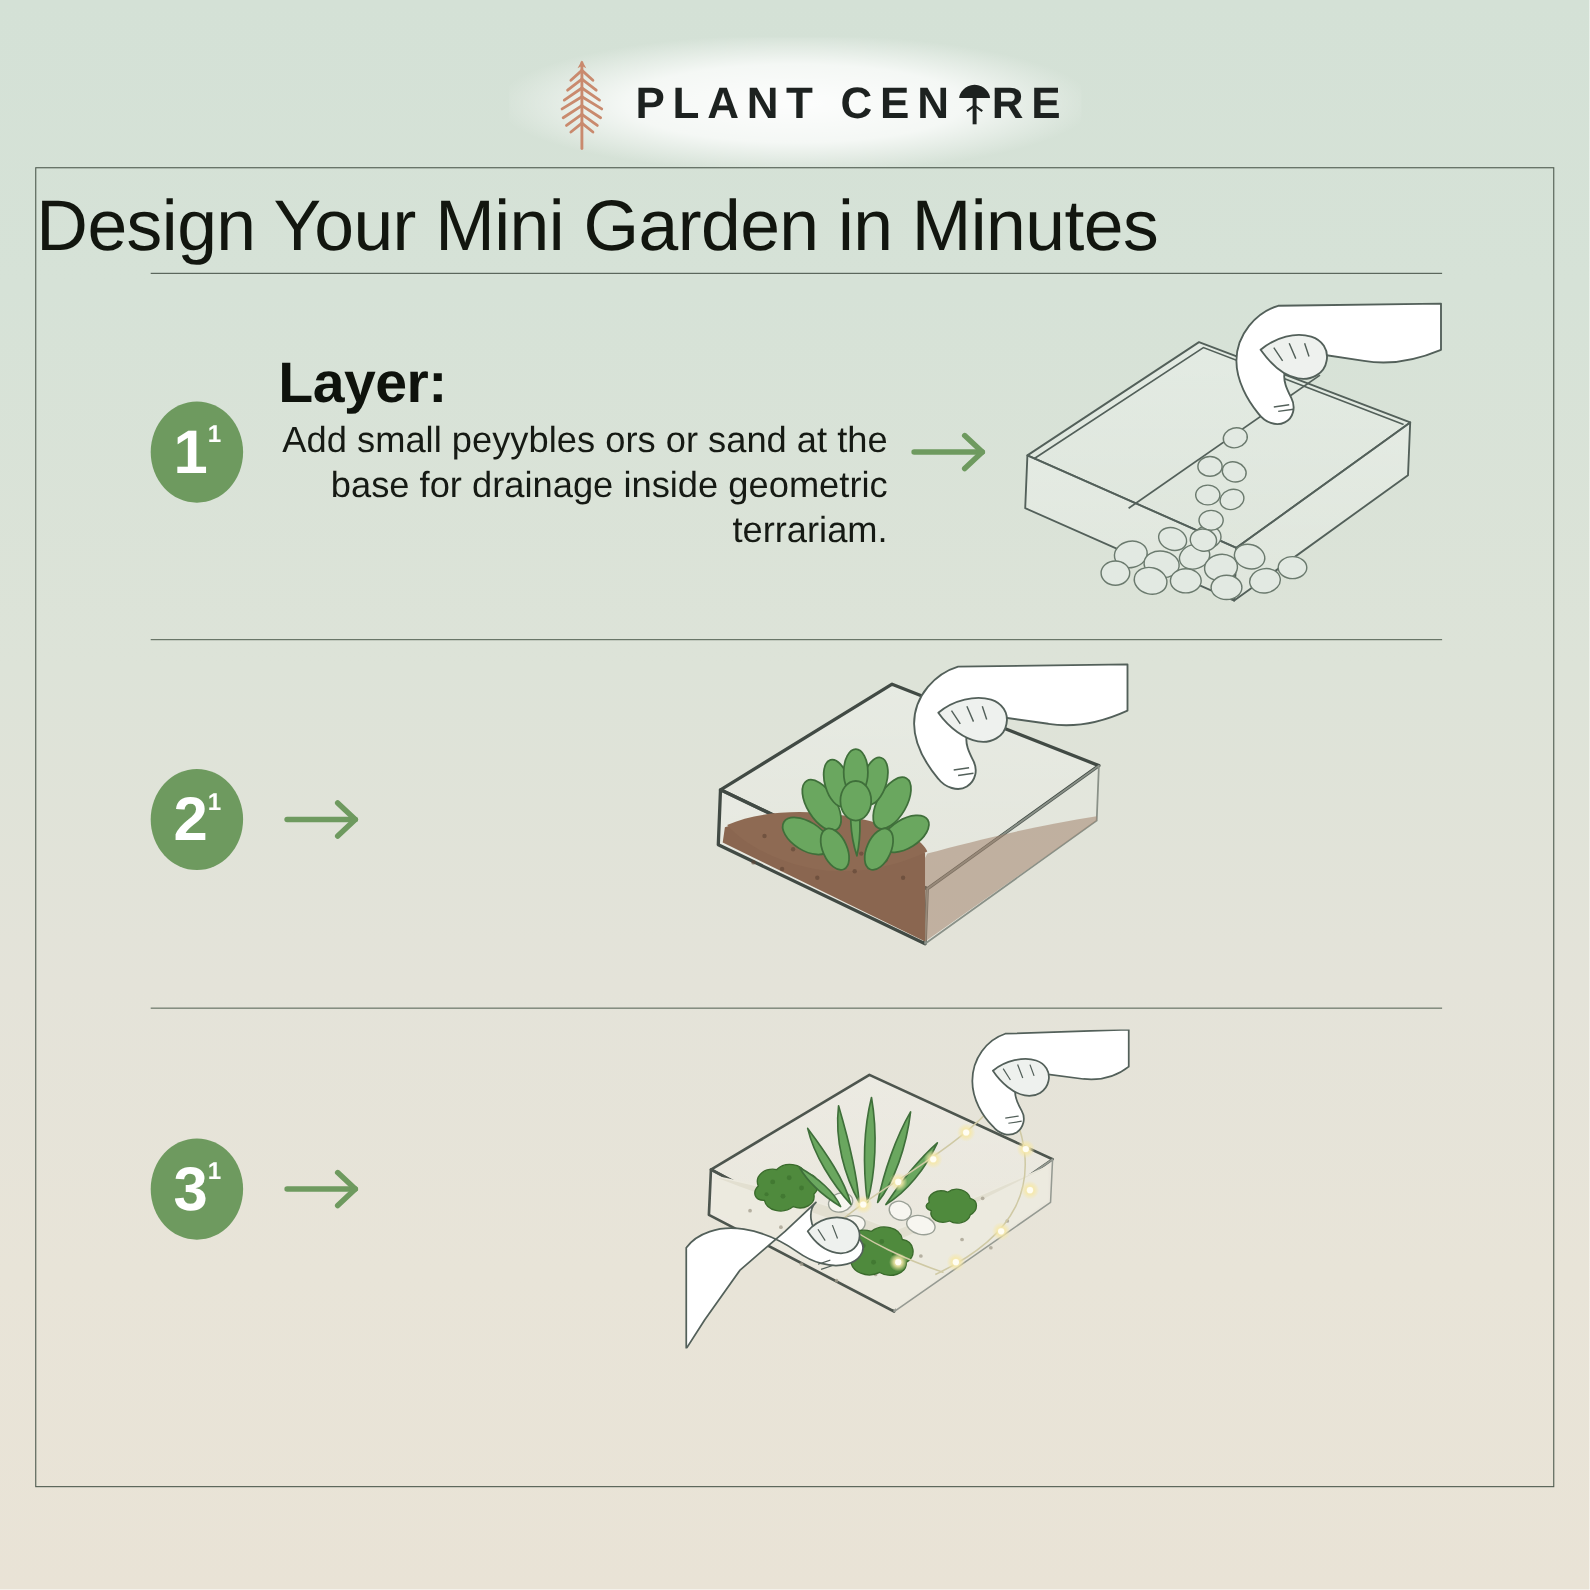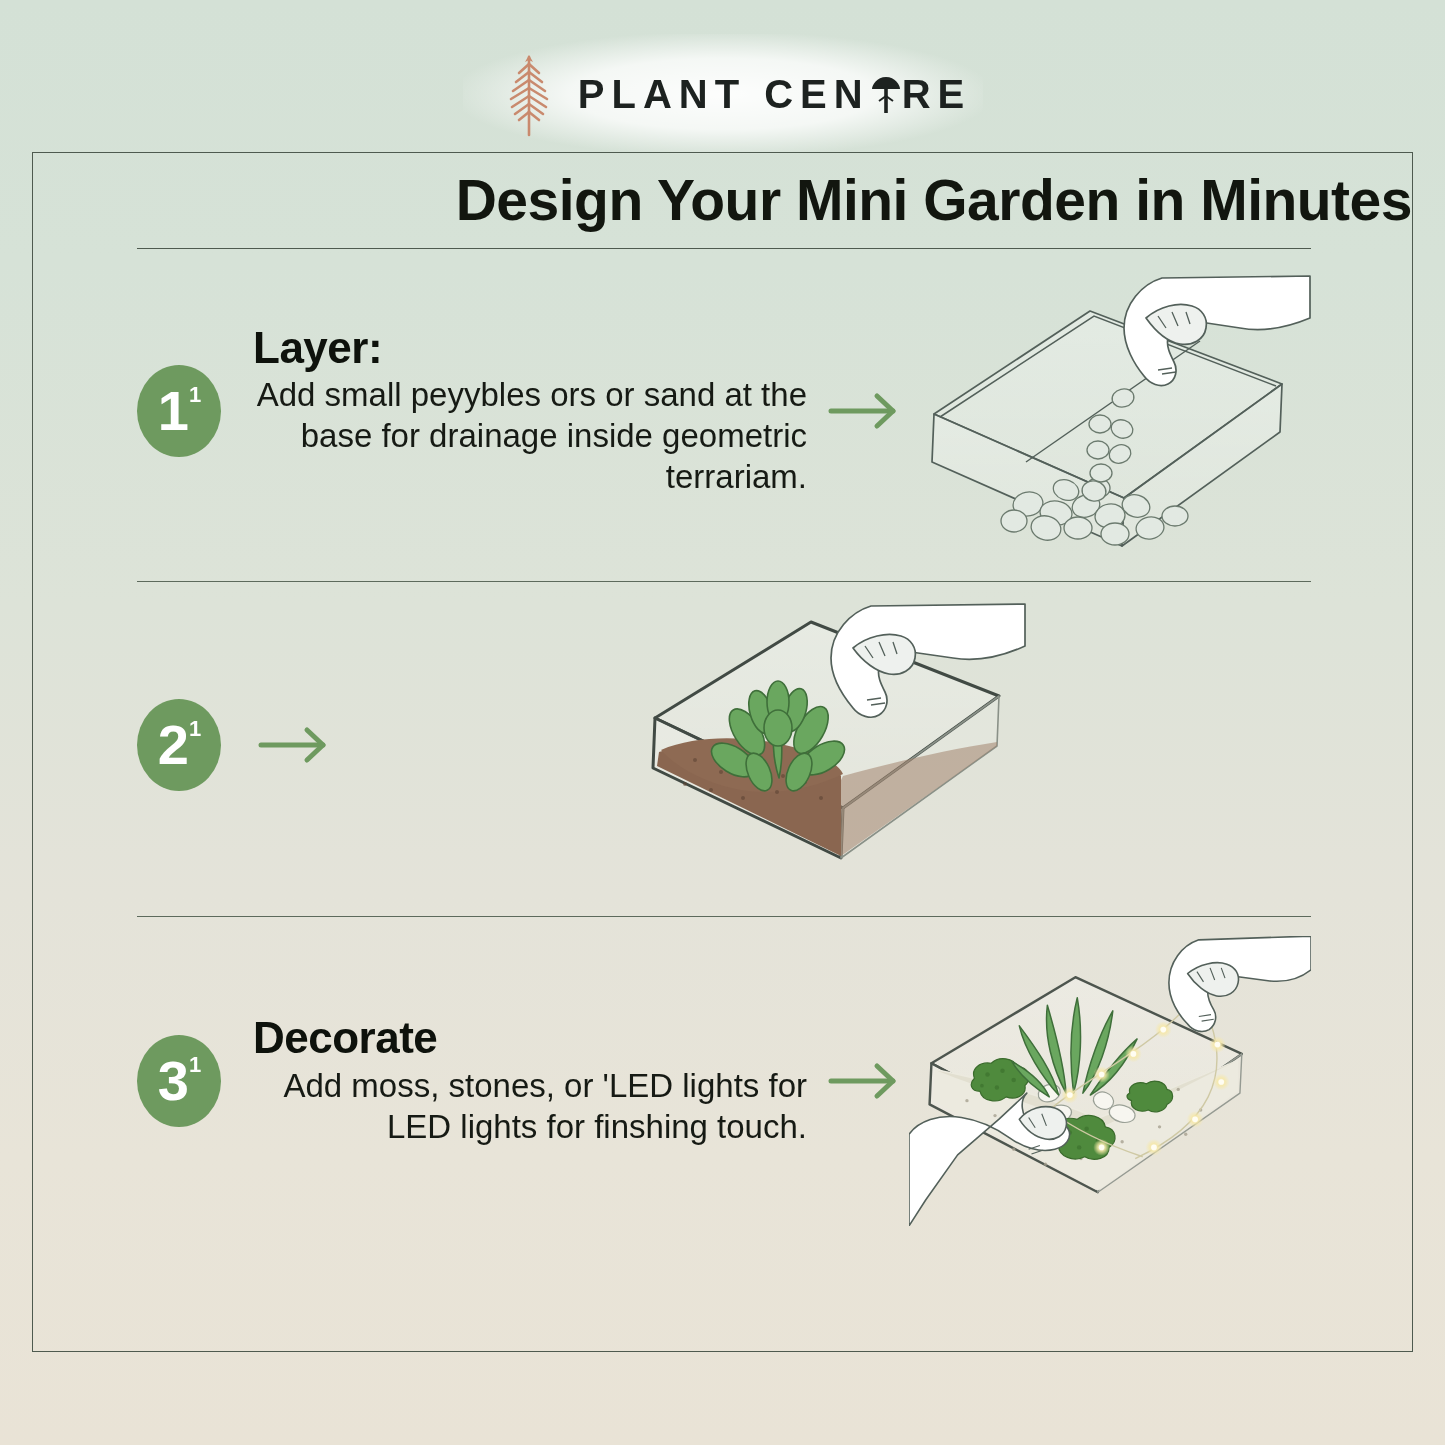--- a/index.html
+++ b/index.html
@@ -56,23 +56,23 @@
     position: absolute;
     left: 32px; top: 152px;
     width: 1381px; height: 1200px;
     border: 1.6px solid #4e5a4f;
   }
 
   
   .page-title {
     position: absolute;
     left: 0; right: 0; top: 14px;
-    text-align: right;
-    font-size: 57px;
-    font-weight: 700;
+    text-align: left;
+    font-size: 65px;
+    font-weight: 400;
     color: #12160f;
     letter-spacing: -0.5px;
   }
   .title-rule {
     position: absolute;
     left: 104px; width: 1174px;
     top: 95px; height: 0;
     border-top: 1.6px solid #4e5a4f;
   }
 
@@ -114,21 +114,21 @@
     top: -16px;
     left: 1px;
   }
 
   .step-text {
     flex: 0 0 auto;
     width: 570px;
     padding-right: 16px;
   }
   .step-head {
-    font-size: 44px;
+    font-size: 52px;
     font-weight: 700;
     color: #0e120c;
     line-height: 1.08;
     margin-bottom: 4px;
     letter-spacing: -0.5px;
   }
   .step-body {
     font-size: 33px;
     font-weight: 400;
     color: #161a14;
@@ -370,24 +370,20 @@
 
   <div class="divider divider-2"></div>
 
   <div class="step step-3">
 
     <div class="badge">
       <span class="badge-num">3</span>
       <span class="badge-sup">1</span>
     </div>
 
-    <div class="step-text">
-      <div class="step-head">Decorate</div>
-      <div class="step-body">Add moss, stones, or 'LED lights for LED lights for finshing touch.</div>
-    </div>
 
     <div class="arrow">
       <svg viewBox="0 0 86 40" xmlns="http://www.w3.org/2000/svg">
         <g stroke="#6e9a5f" stroke-width="5" fill="none" stroke-linecap="round" stroke-linejoin="round">
           <line x1="8" y1="20" x2="70" y2="20"></line>
           <polyline points="54,5 70,20 54,35"></polyline>
         </g>
       </svg>
     </div>
 

